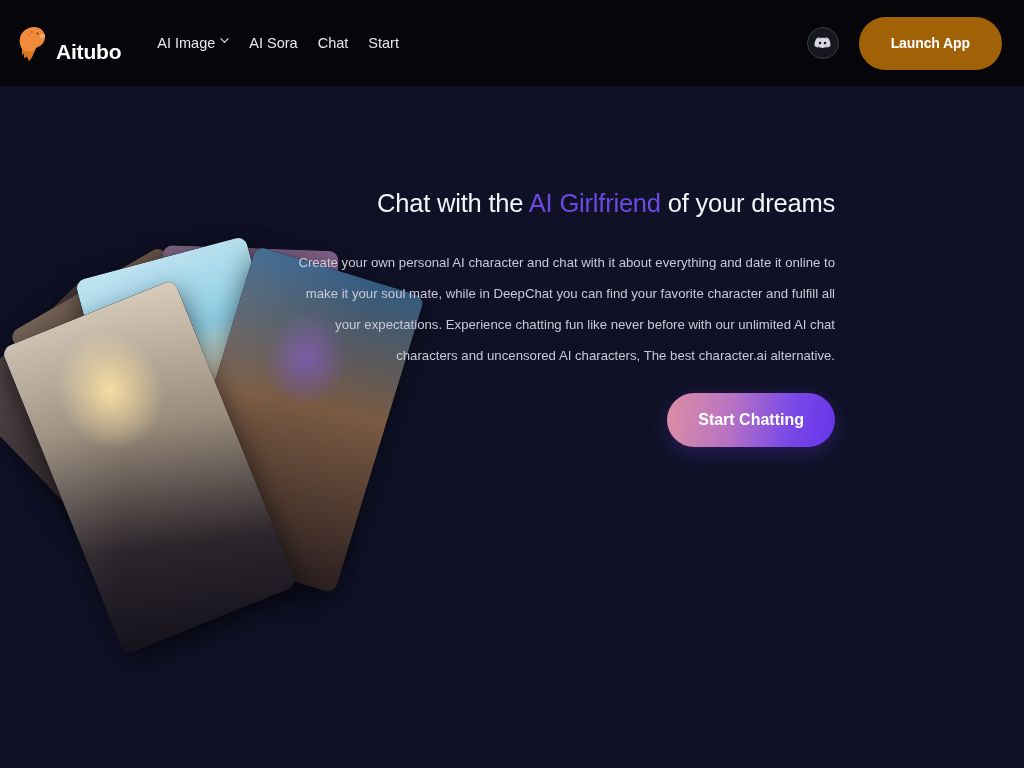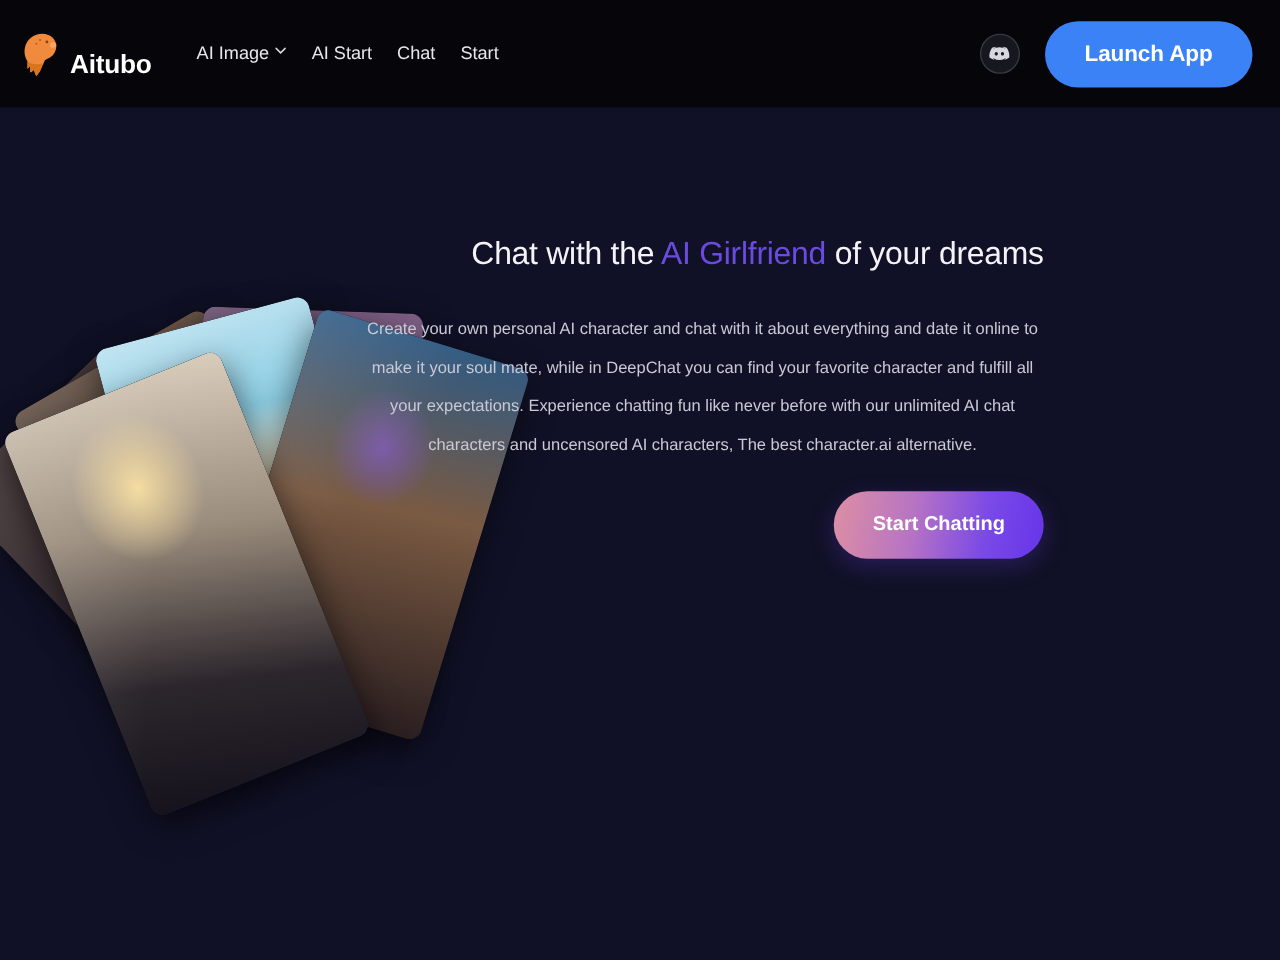--- a/index.html
+++ b/index.html
@@ -88,24 +88,24 @@
     cursor: pointer;
     flex: 0 0 auto;
   }
   #discord-button svg { width: 17px; height: 17px; display:block; }
 
   #launch-app-button {
     height: 53px;
     padding: 0 32px;
     border: none;
     border-radius: 27px;
-    background: #3b82f6;
+    background: #a16207;
     color: #ffffff;
     font-family: "Liberation Sans", sans-serif;
-    font-size: 18px;
+    font-size: 14px;
     font-weight: bold;
     cursor: pointer;
     white-space: nowrap;
     letter-spacing: -0.1px;
   }
 
   
   #hero {
     position: absolute;
     top: 80px; left: 0;
@@ -192,21 +192,21 @@
     letter-spacing: -0.2px;
     white-space: nowrap;
   }
   #hero-headline .accent { color: #6b4ae0; }
 
   #hero-paragraph {
     margin-top: 27px;
     font-size: 13.2px;
     line-height: 2.35;
     color: #c9c9d6;
-    text-align: center;
+    text-align: right;
   }
 
   #start-chatting-button {
     margin-top: 22px;
     height: 54px;
     padding: 12px 31px;
     border: none;
     border-radius: 27px;
     background: linear-gradient(100deg, #dd8fa2 0%, #b773c4 38%, #7a49e6 72%, #6734ea 100%);
     color: #ffffff;
@@ -236,21 +236,21 @@
   </div>
 
   <nav class="main-nav">
     <div class="nav-item">
       <span>AI Image</span>
       <svg class="chevron" viewBox="0 0 10 10">
         <path d="M1 3 L5 7 L9 3" fill="none" stroke="#d9d9e4" stroke-width="1.3" stroke-linecap="round"></path>
       </svg>
     </div>
     <div class="nav-item">
-      <span>AI Start</span>
+      <span>AI Sora</span>
     </div>
     <div class="nav-item">
       <span>Chat</span>
     </div>
     <div class="nav-item">
       <span>Start</span>
     </div>
   </nav>
 
   <div class="header-right">

